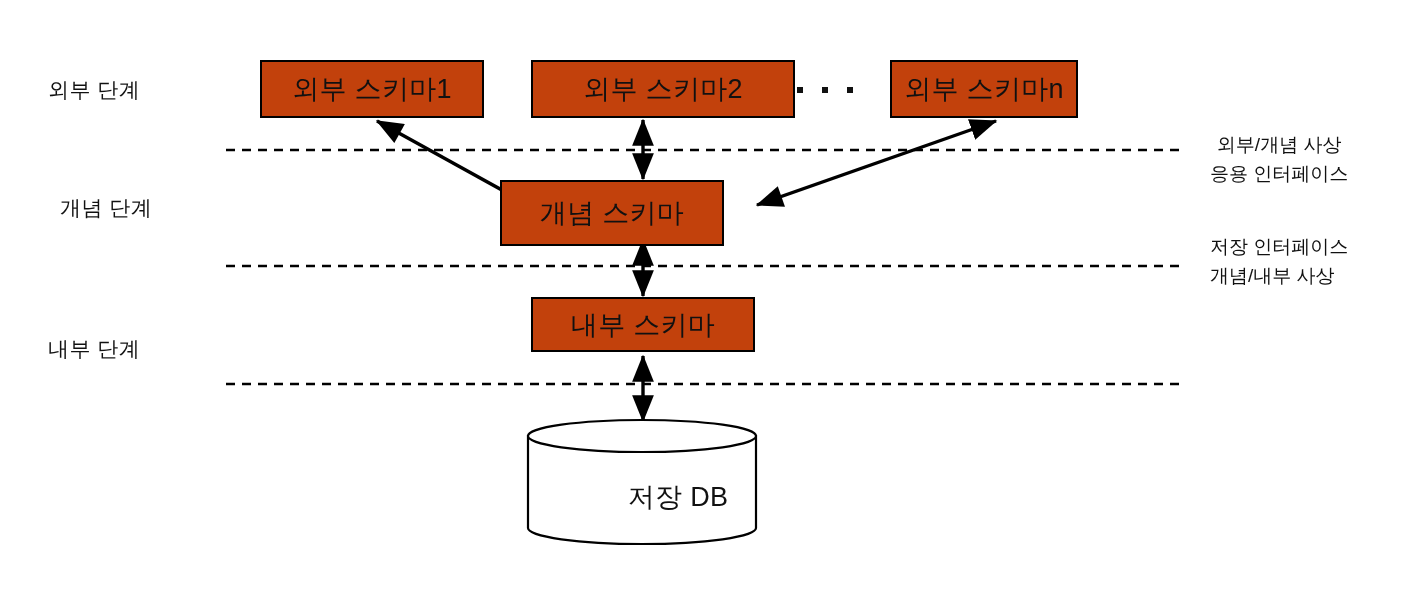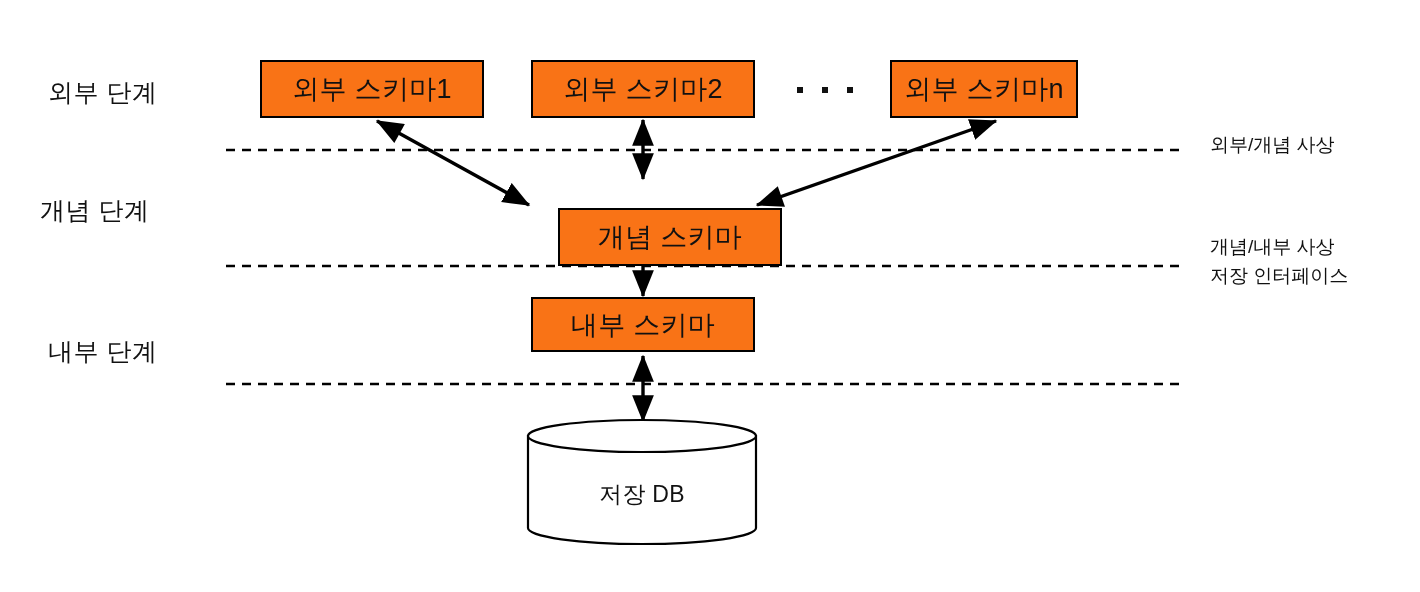--- a/index.html
+++ b/index.html
@@ -22,53 +22,54 @@
     height: 592px;
   }
   svg.canvas {
     position: absolute;
     left: 0; top: 0;
     width: 1420px;
     height: 592px;
   }
   .stage-label {
     position: absolute;
-    font-size: 25px;
+    font-size: 21px;
     font-weight: 400;
     letter-spacing: 0.5px;
     white-space: nowrap;
     color: #111111;
   }
   .schema-box {
     position: absolute;
     border: 2.5px solid #000000;
-    background: #f97316;
+    background: #c2410c;
     box-sizing: border-box;
     display: flex;
     align-items: center;
     justify-content: center;
     font-size: 27px;
     letter-spacing: 0.3px;
     color: #111111;
     white-space: nowrap;
   }
   .side-note {
     position: absolute;
     font-size: 19px;
     line-height: 1.55;
     white-space: nowrap;
     color: #111111;
   }
   .db-caption {
     position: absolute;
-    font-size: 23px;
+    font-size: 27px;
     letter-spacing: 0.3px;
     white-space: nowrap;
     color: #111111;
     text-align: center;
+    padding-left: 36px;
   }
   .ellipsis-dots {
     position: absolute;
     display: flex;
     gap: 19px;
     align-items: center;
   }
   .ellipsis-dots i {
     display: block;
     width: 6px;
@@ -105,38 +106,39 @@
       <line id="conn-4" stroke="#000000" stroke-width="3.4" marker-start="url(#arrowStart)" marker-end="url(#arrowEnd)" x1="643" x2="643" y1="356" y2="421"></line>
     </g>
 
     <g>
       <path id="db-body" fill="#ffffff" stroke="#000000" stroke-width="2.2" d="M528,436 L528,528 A114,16 0 0 0 756,528 L756,436 Z"></path>
       <ellipse id="db-top" fill="#ffffff" stroke="#000000" stroke-width="2.2" cx="642" cy="436" rx="114" ry="16"></ellipse>
     </g>
   </svg>
 
   <div class="stage-label" id="stage-label-0" style="left: 48px; top: 76px;">외부 단계</div>
-  <div class="stage-label" id="stage-label-1" style="left: 40px; top: 194px;">개념 단계</div>
+  <div class="stage-label" id="stage-label-1" style="left: 60px; top: 194px;">개념 단계</div>
   <div class="stage-label" id="stage-label-2" style="left: 48px; top: 311px; margin-top: 24px;">내부 단계</div>
 
   <div class="schema-box" id="schema-box-0" style="left: 260px; top: 60px; width: 224px; height: 58px;">외부 스키마1</div>
-  <div class="schema-box" id="schema-box-1" style="left: 531px; top: 60px; width: 224px; height: 58px;">외부 스키마2</div>
+  <div class="schema-box" id="schema-box-1" style="left: 531px; top: 60px; width: 264px; height: 58px;">외부 스키마2</div>
   <div class="schema-box" id="schema-box-2" style="left: 890px; top: 60px; width: 188px; height: 58px;">외부 스키마n</div>
-  <div class="schema-box" id="schema-box-3" style="left: 558px; top: 180px; width: 224px; height: 58px; margin-top: 28px;">개념 스키마</div>
+  <div class="schema-box" id="schema-box-3" style="left: 500px; top: 180px; width: 224px; height: 66px;">개념 스키마</div>
   <div class="schema-box" id="schema-box-4" style="left: 531px; top: 297px; width: 224px; height: 55px;">내부 스키마</div>
 
   <div class="ellipsis-dots" id="ellipsis-dots" style="left: 797px; top: 87px;">
     <i></i>
     <i></i>
     <i></i>
   </div>
 
   <div class="db-caption" id="db-caption" style="left: 528px; width: 228px; top: 479px;">저장 DB</div>
 
   <div class="side-note" id="side-note-0" style="left: 1210px; top: 130px; text-align: center;">
     <div>외부/개념 사상</div>
+    <div>응용 인터페이스</div>
   </div>
   <div class="side-note" id="side-note-1" style="left: 1210px; top: 232px;">
+    <div>저장 인터페이스</div>
     <div>개념/내부 사상</div>
-    <div>저장 인터페이스</div>
   </div>
 
 </div>
 
 </body></html>

